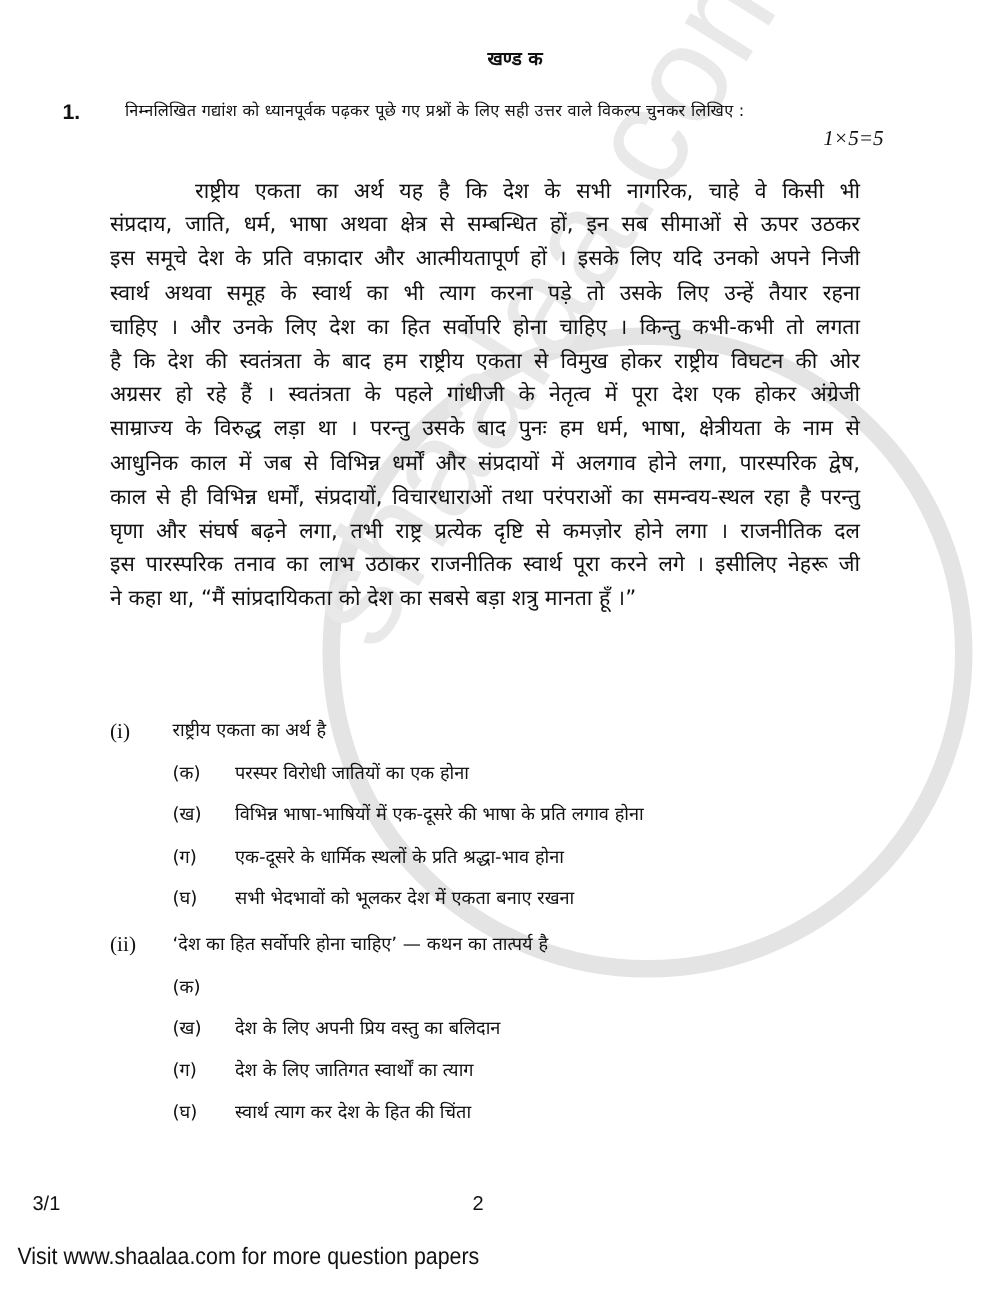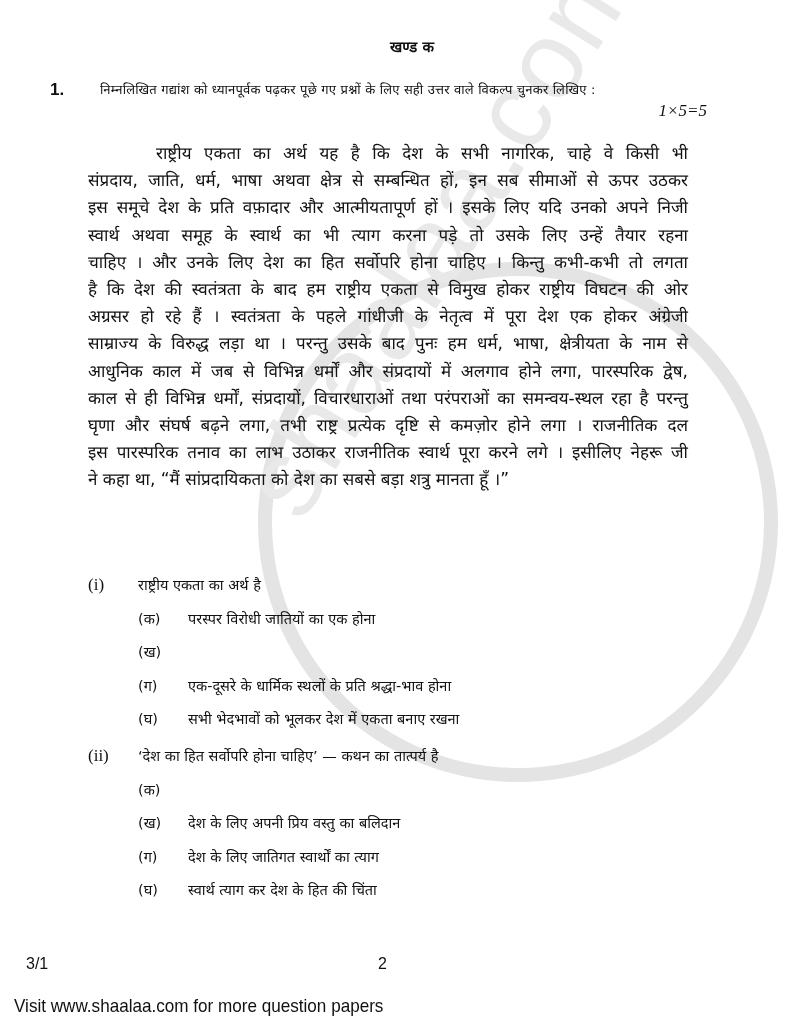--- a/index.html
+++ b/index.html
@@ -84,20 +84,21 @@
   <div class="q-row">
     <span class="q-label">(i)</span>
     <span class="q-text">राष्ट्रीय एकता का अर्थ है</span>
   </div>
   <div class="q-row">
     <span class="opt-label">(क)</span>
     <span class="opt-text">परस्पर विरोधी जातियों का एक होना</span>
   </div>
   <div class="q-row">
     <span class="opt-label">(ख)</span>
+    <span class="opt-text">विभिन्न भाषा-भाषियों में एक-दूसरे की भाषा के प्रति लगाव होना</span>
   </div>
   <div class="q-row">
     <span class="opt-label">(ग)</span>
     <span class="opt-text">एक-दूसरे के धार्मिक स्थलों के प्रति श्रद्धा-भाव होना</span>
   </div>
   <div class="q-row">
     <span class="opt-label">(घ)</span>
     <span class="opt-text">सभी भेदभावों को भूलकर देश में एकता बनाए रखना</span>
   </div>
 </div>

